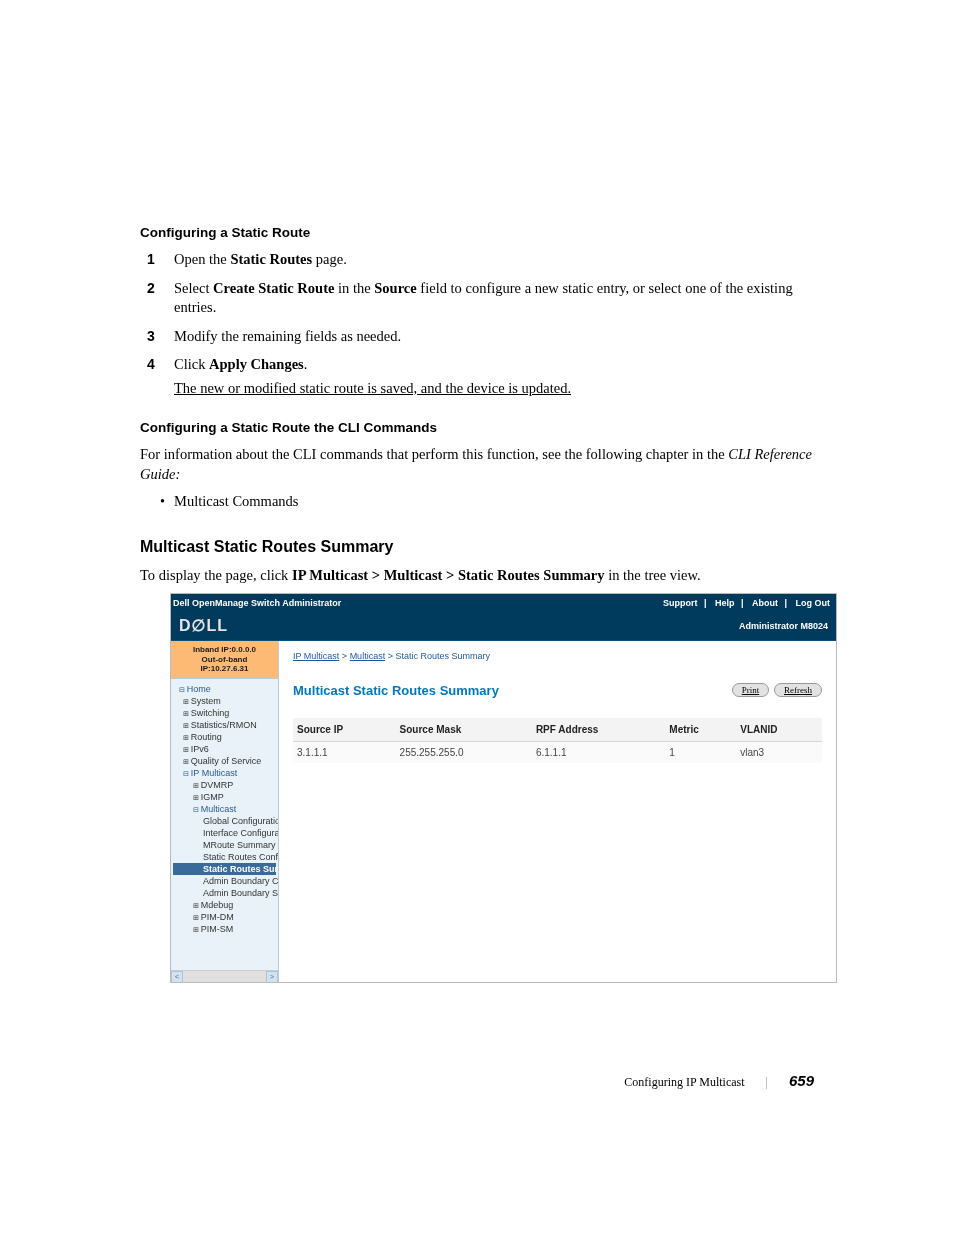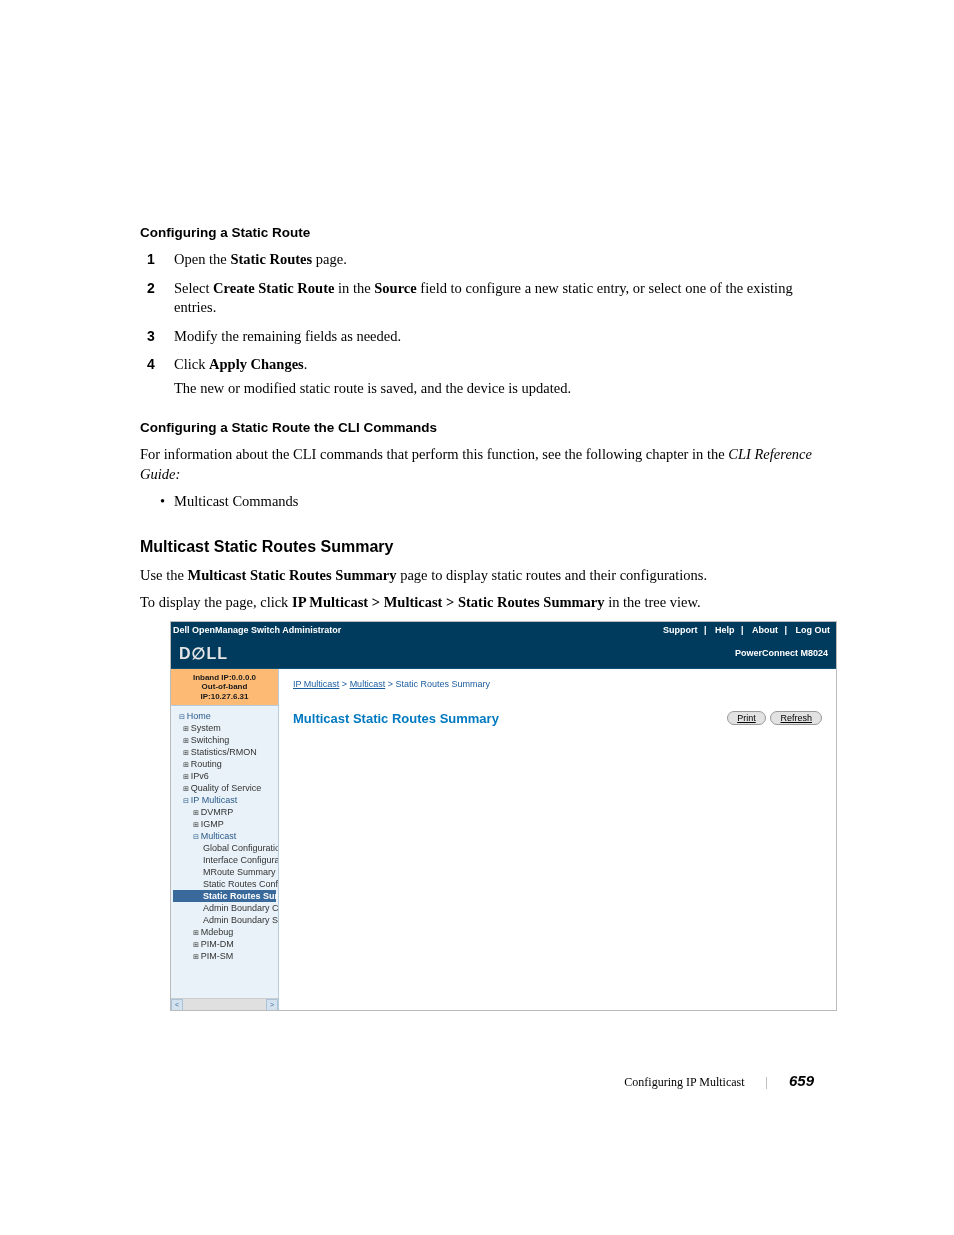--- a/index.html
+++ b/index.html
@@ -41,20 +41,21 @@
     ol.steps li .num {
       position: absolute;
       left: -27px;
       font-family: Arial, Helvetica, sans-serif;
       font-weight: bold;
       font-size: 14px;
       color: #000;
     }
     ol.steps li .result {
       margin-top: 4px;
+      text-decoration: underline;
     }
     .body-text {
       font-size: 14.5px;
       line-height: 1.35;
       margin-bottom: 8px;
     }
     .italic {
       font-style: italic;
     }
     .bold-inline {
@@ -222,20 +223,21 @@
     .pbtn {
       display: inline-block;
       background: #e2e2e2;
       border: 1px solid #999;
       border-radius: 9px;
       padding: 1px 9px;
       font-size: 9px;
       text-decoration: underline;
       color: #000;
       margin-left: 2px;
+      font-family: Liberation Serif, serif;
     }
     .ss-table {
       margin-top: 20px;
       width: 100%;
       border-collapse: collapse;
       font-size: 10px;
     }
     .ss-table th {
       text-align: left;
       font-weight: bold;
@@ -301,40 +303,37 @@
   <div class="heading-bold">Configuring a Static Route the CLI Commands</div>
   <div class="body-text">
     <span>For information about the CLI commands that perform this function, see the following chapter in the </span><span class="italic">CLI Reference Guide:</span>
   </div>
   <ul class="bullets">
     <li>Multicast Commands</li>
   </ul>
 
   <div class="heading-section">Multicast Static Routes Summary</div>
   <div class="body-text">
-    <span>Use the </span><span class="bold-inline">Multicast Static Routes Summary</span><span> page to display static routes and their configurations.</span>
-  </div>
-  <div class="body-text">
     <span>To display the page, click </span><span class="bold-inline">IP Multicast &gt; Multicast &gt; Static Routes Summary</span><span> in the tree view.</span>
   </div>
 
 
   <div class="screenshot">
     <div class="ss-topbar">
       <span>Dell OpenManage Switch Administrator</span>
       <span class="top-links">
         <span>Support</span> |
         <span>Help</span> |
         <span>About</span> |
         <span>Log Out</span>
       </span>
     </div>
     <div class="ss-logobar">
       <span class="dell-logo">D∅LL</span>
-      <span class="modelname">PowerConnect M8024</span>
+      <span class="modelname">Administrator M8024</span>
     </div>
     <div class="ss-body">
       <div class="ss-side">
         <div class="ss-ipblock">
           <div>Inband IP:0.0.0.0</div>
           <div>Out-of-band IP:10.27.6.31</div>
         </div>
         <div class="tree">
           <div class="col link">Home</div>
           <div class="exp lev1">System</div>
@@ -367,20 +366,40 @@
         <div class="breadcrumb">
           <span class="bc">IP Multicast</span> &gt;
           <span class="bc">Multicast</span> &gt;
           <span>Static Routes Summary</span>
         </div>
         <div class="panel-title">Multicast Static Routes Summary</div>
         <div class="panel-btns">
           <span class="pbtn">Print</span>
           <span class="pbtn">Refresh</span>
         </div>
+        <table class="ss-table">
+          <thead>
+            <tr>
+              <th>Source IP</th>
+              <th>Source Mask</th>
+              <th>RPF Address</th>
+              <th>Metric</th>
+              <th>VLANID</th>
+            </tr>
+          </thead>
+          <tbody>
+            <tr>
+              <td>3.1.1.1</td>
+              <td>255.255.255.0</td>
+              <td>6.1.1.1</td>
+              <td>1</td>
+              <td>vlan3</td>
+            </tr>
+          </tbody>
+        </table>
       </div>
     </div>
   </div>
 </div>
 
 <div class="page-footer">
   <span class="chap">Configuring IP Multicast</span>
   <span class="sep">|</span>
   <span class="num">659</span>
 </div>

